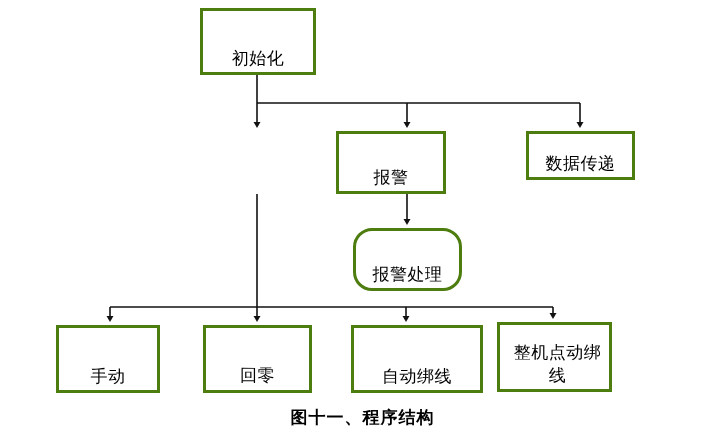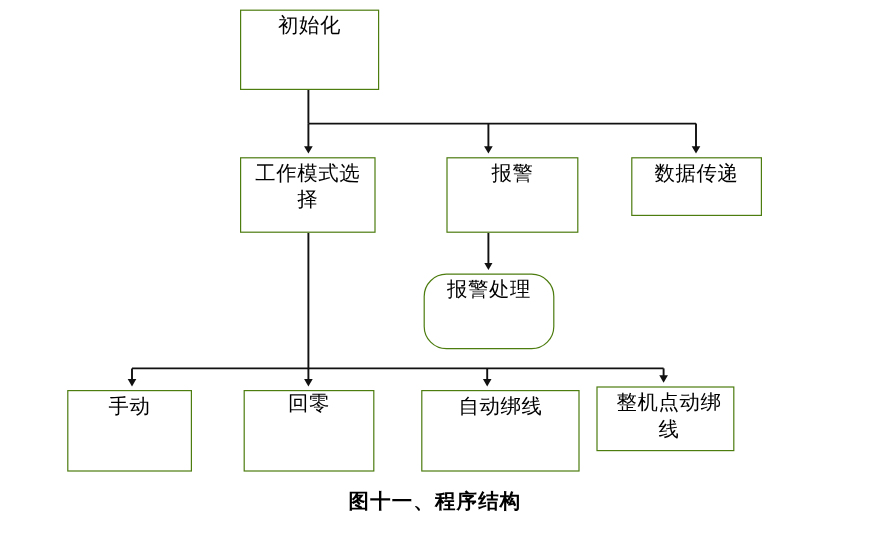--- a/index.html
+++ b/index.html
@@ -20,24 +20,24 @@
   .flow-svg {
     position: absolute;
     left: 0;
     top: 0;
     width: 725px;
     height: 444px;
   }
   .node {
     position: absolute;
     box-sizing: border-box;
-    border: 1px solid #4d7c0f;
+    border: 3px solid #4d7c0f;
     background: #ffffff;
     display: flex;
-    align-items: flex-start;
+    align-items: flex-end;
     justify-content: center;
     text-align: center;
     color: #000000;
     font-size: 17px;
     line-height: 1.32;
     letter-spacing: 0.5px;
     padding: 2px 6px;
     z-index: 2;
   }
   .node .node-label {
@@ -91,25 +91,22 @@
       <path d="M257,307 L257,318" marker-end="url(#arrowhead)"></path>
       <path d="M406,307 L406,318" marker-end="url(#arrowhead)"></path>
       <path d="M553,307 L553,315" marker-end="url(#arrowhead)"></path>
     </g>
   </svg>
 
   <div class="node" style="left:200px; top:8px; width:116px; height:67px;">
     <span class="node-label">初始化</span>
   </div>
 
-  <div class="node" style="left:200px; top:131px; width:113px; height:63px;">
-    <span class="node-label">工作模式选择</span>
-  </div>
 
-  <div class="node" style="left:372px; top:131px; width:110px; height:63px;">
+  <div class="node" style="left:336px; top:131px; width:110px; height:63px;">
     <span class="node-label">报警</span>
   </div>
 
   <div class="node" style="left:526px; top:131px; width:109px; height:49px;">
     <span class="node-label">数据传递</span>
   </div>
 
   <div class="node" style="left:353px; top:228px; width:109px; height:63px;border-radius:19px;">
     <span class="node-label">报警处理</span>
   </div>
@@ -119,19 +116,19 @@
   </div>
 
   <div class="node" style="left:203px; top:325px; width:109px; height:68px;font-family:Liberation Mono, monospace;">
     <span class="node-label">回零</span>
   </div>
 
   <div class="node" style="left:351px; top:325px; width:132px; height:68px;">
     <span class="node-label">自动绑线</span>
   </div>
 
-  <div class="node" style="left:497px; top:322px; width:115px; height:54px;padding-left:12px;">
+  <div class="node" style="left:497px; top:322px; width:115px; height:70px;padding-left:12px;">
     <span class="node-label">整机点动绑线</span>
   </div>
 
   <div class="caption">图十一、程序结构</div>
 
 </div>
 
 </body></html>

